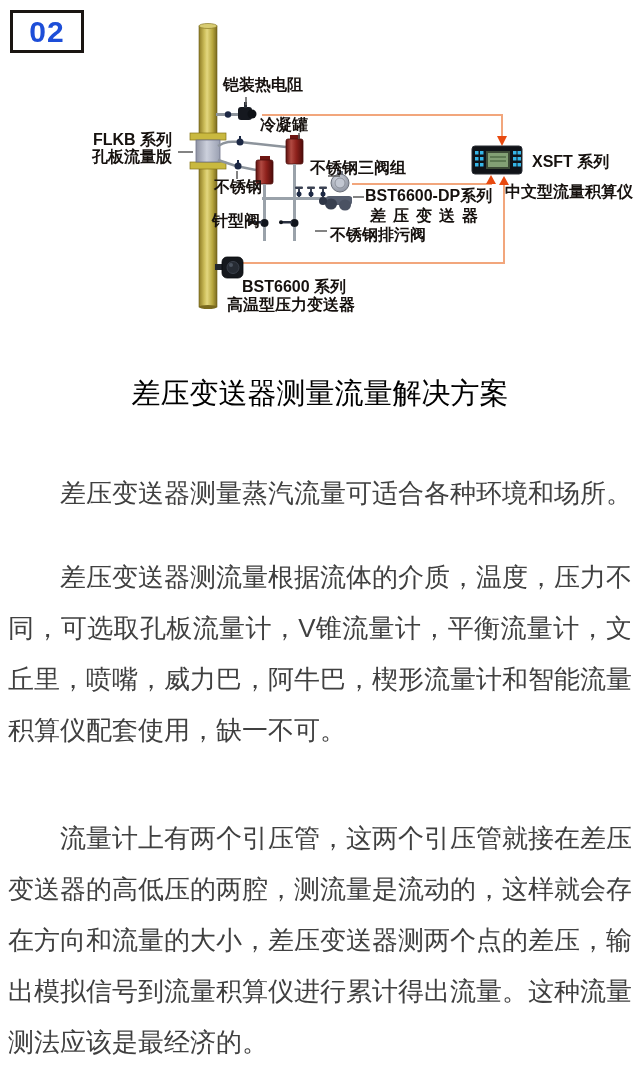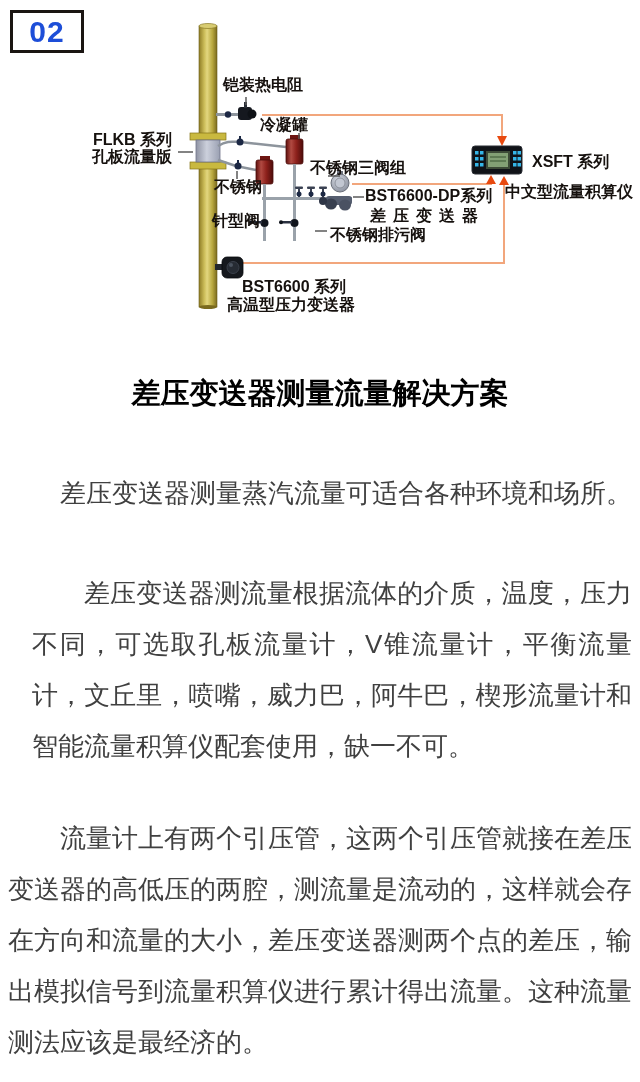--- a/index.html
+++ b/index.html
@@ -7,24 +7,24 @@
        font-family:"Liberation Sans",sans-serif;}
   .badge{position:absolute;left:10px;top:10px;width:68px;height:37px;
          border:3px solid #1a1512;display:flex;align-items:center;justify-content:center;
          font-size:30px;font-weight:600;color:#1d4ed8;letter-spacing:1px;}
   .diagram{position:absolute;left:0;top:0;width:544px;height:350px;}
   .diagram svg{position:absolute;left:0;top:0;}
   .dlabel{position:absolute;font-size:16px;font-weight:600;color:#16110e;
           white-space:nowrap;line-height:18px;}
   .lbl-dp2{letter-spacing:7px;}
   .title{position:absolute;left:8px;right:8px;top:357px;text-align:center;
-         font-size:29px;font-weight:bold;color:#000;line-height:35px;}
+         font-size:29px;font-weight:normal;color:#000;line-height:35px;}
   .para{position:absolute;left:8px;right:8px;font-size:26px;line-height:51px;
         color:#404040;text-align:justify;text-indent:2em;}
-  .p1{top:442px;} .p2{top:542px;margin-left:24px;} .p3{top:787px;}
+  .p1{top:442px;} .p2{top:526px;} .p3{top:787px;}
 </style>
 </head>
 <body>
 
 <div class="badge">02</div>
 
 <div class="diagram">
   <svg width="640" height="350" viewBox="0 0 640 350">
     <defs>
       <linearGradient id="pipeG" x1="0" y1="0" x2="1" y2="0">

